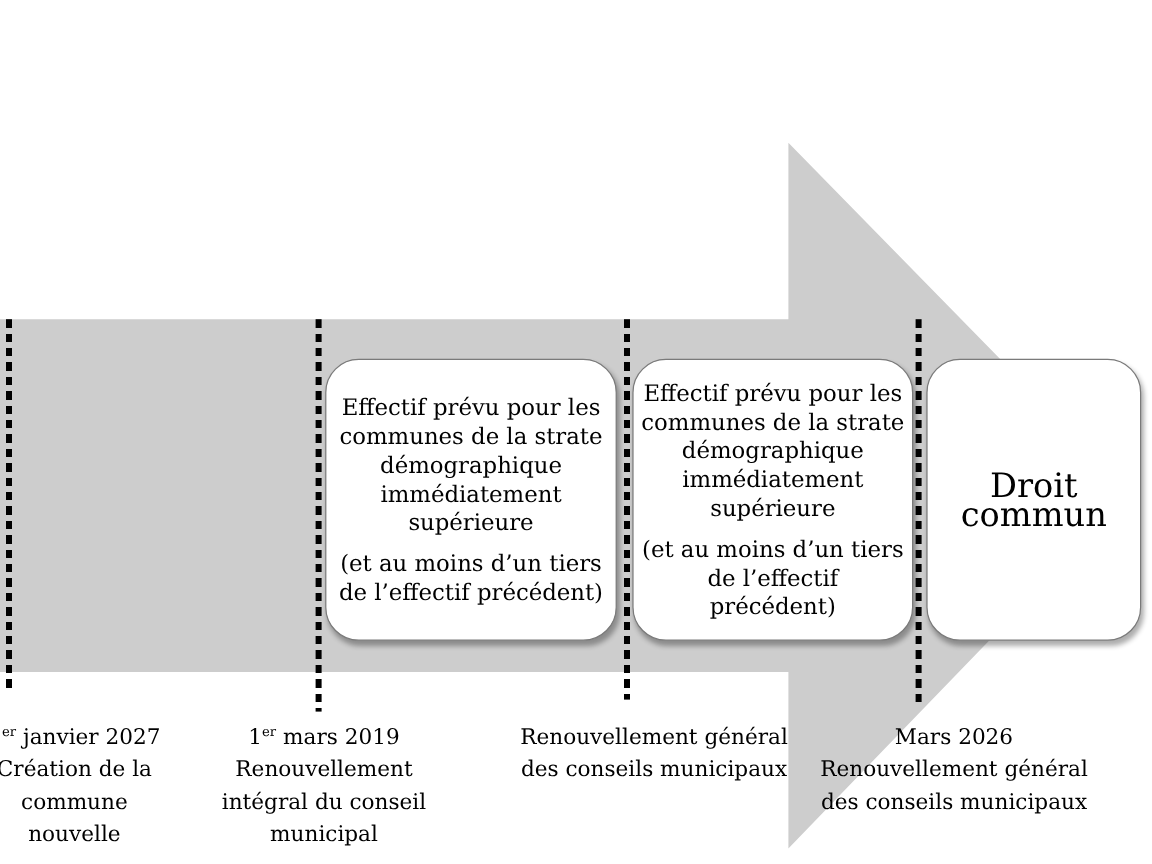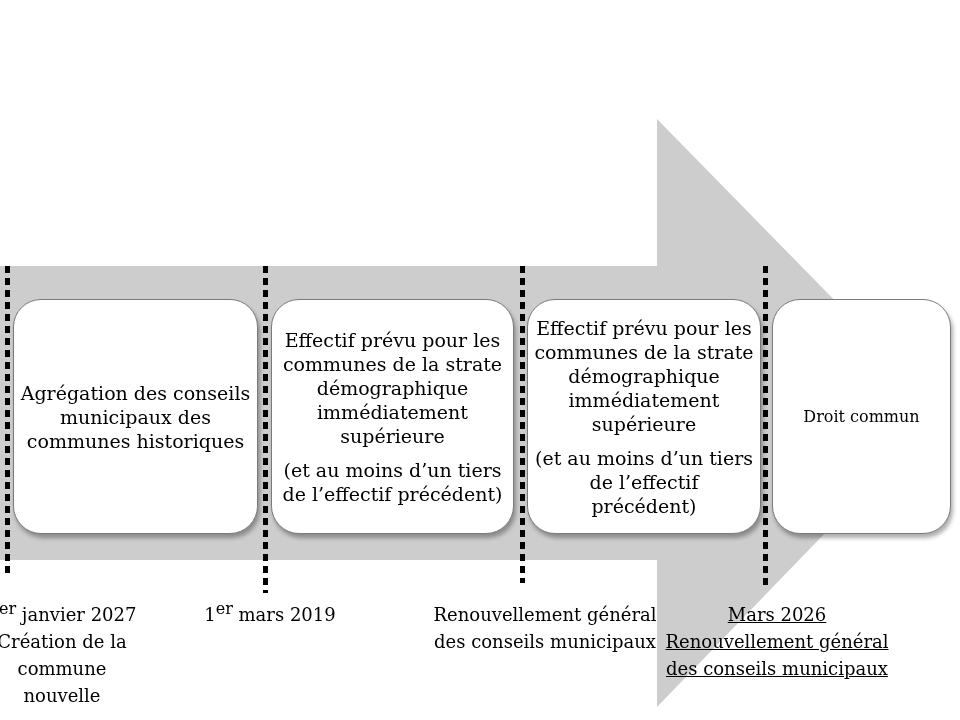--- a/index.html
+++ b/index.html
@@ -46,63 +46,57 @@
     justify-content: center;
     align-items: center;
     text-align: center;
     font-size: 19px;
     line-height: 24px;
     padding: 0 6px;
   }
   #box-1 { left: 13px;  width: 245px; }
   #box-2 { left: 271px; width: 243px; }
   #box-3 { left: 527px; width: 234px; }
-  #box-4 { left: 772px; width: 179px; font-size: 16px; }
+  #box-4 { left: 772px; width: 179px; font-size: 28px; }
 
   .para  { white-space: pre-line; margin: 0; }
   .para-2 { white-space: pre-line; margin: 10px 0 0 0; }
   .para-2:empty { display: none; }
 
   
   .tl-label {
     position: absolute;
     top: 601px;
     z-index: 4;
     text-align: center;
     font-size: 18px;
     line-height: 27px;
   }
   #label-1 { left: -14px; width: 152px; }
   #label-2 { left: 170px; width: 200px; }
   #label-3 { left: 420px; width: 250px; }
-  #label-4 { left: 652px; width: 250px; text-decoration: underline; }
+  #label-4 { left: 670px; width: 250px; }
 
-  .date-line sup { font-size: 16px; line-height: 0; }
+  .date-line sup { font-size: 11px; line-height: 0; }
   .label-desc { white-space: pre-line; }
 </style>
 </head>
 <body>
 
 <div class="slide">
 
   <svg class="arrow-svg" viewBox="0 0 960 720" xmlns="http://www.w3.org/2000/svg" aria-hidden="true">
     <polygon points="0,266 657,266 657,119 943,411 657,707 657,560 0,560"></polygon>
   </svg>
 
   <div class="dash" id="dash-1"></div>
   <div class="dash" id="dash-2"></div>
   <div class="dash" id="dash-3"></div>
   <div class="dash" id="dash-4"></div>
 
-  <div class="stage-box" id="box-1">
-    <p class="para">Agrégation des conseils
-municipaux des
-communes historiques</p>
-
-  </div>
 
   <div class="stage-box" id="box-2">
     <p class="para">Effectif prévu pour les
 communes de la strate
 démographique
 immédiatement
 supérieure</p>
     <p class="para-2">(et au moins d’un tiers
 de l’effectif précédent)</p>
   </div>
@@ -124,20 +118,23 @@
 
   <div class="tl-label" id="label-1">
     <div class="date-line"><span>1</span><sup>er</sup><span> janvier 2027</span></div>
     <div class="label-desc">Création de la
 commune
 nouvelle</div>
   </div>
 
   <div class="tl-label" id="label-2">
     <div class="date-line"><span>1</span><sup>er</sup><span> mars 2019</span></div>
+    <div class="label-desc">Renouvellement
+intégral du conseil
+municipal</div>
   </div>
 
   <div class="tl-label" id="label-3">
     <div class="label-desc">Renouvellement général
 des conseils municipaux</div>
   </div>
 
   <div class="tl-label" id="label-4">
     <div class="date-line"><span></span><sup></sup><span>Mars 2026</span></div>
     <div class="label-desc">Renouvellement général

